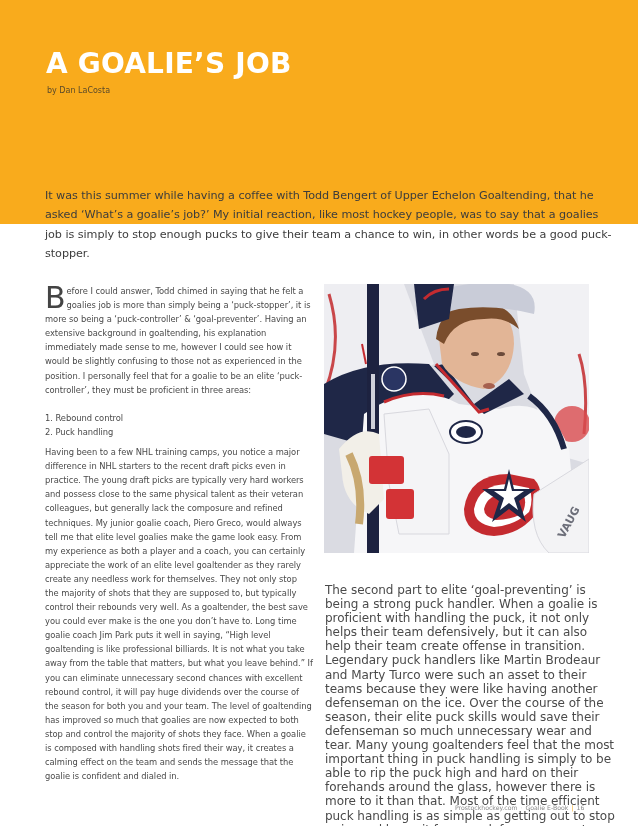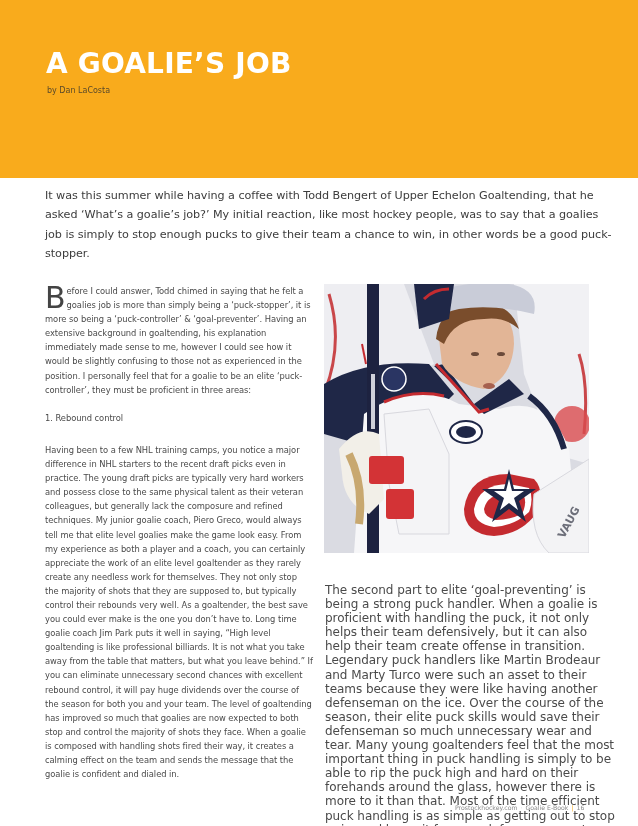--- a/index.html
+++ b/index.html
@@ -1,20 +1,20 @@
 <!DOCTYPE html>
 <html><head>
 <meta charset="utf-8">
 <style>
   * { margin: 0; padding: 0; box-sizing: border-box; }
   html, body { width: 638px; height: 826px; background: #ffffff; overflow: hidden; }
   body { position: relative; font-family: "DejaVu Sans", sans-serif; color: #444444; }
 
   .banner {
-    position: absolute; left: 0; top: 0; width: 638px; height: 178px;
+    position: absolute; left: 0; top: 0; width: 638px; height: 224px;
     background: #f9ab1c;
   }
   .title {
     position: absolute; left: 46px; top: 46px;
     font-family: "DejaVu Sans", sans-serif; font-weight: bold;
     font-size: 28px; letter-spacing: 0.2px; color: #ffffff;
     line-height: 36px; white-space: nowrap;
   }
   .byline {
     position: absolute; left: 47px; top: 85px;
@@ -26,21 +26,21 @@
     font-size: 11.2px; line-height: 19.3px; color: #3c3c3c;
     letter-spacing: -0.05px;
   }
 
   .col-left {
     position: absolute; left: 45px; top: 284px; width: 268px;
     font-size: 8.35px; line-height: 14.1px; color: #4a4a4a;
     letter-spacing: -0.05px;
   }
   .col-left p { margin: 0; }
-  .col-left .list { margin-top: 14.1px; margin-bottom: 18px; }
+  .col-left .list { margin-top: 14.1px; margin-bottom: 6px; }
   .dropcap {
     float: left; font-size: 30px; line-height: 26px; color: #444;
     margin-right: 1px; margin-top: 1px; font-family: "DejaVu Sans", sans-serif;
   }
 
   .photo {
     position: absolute; left: 324px; top: 284px; width: 265px; height: 269px;
     overflow: hidden; background: #e8e8ec;
   }
 
@@ -64,20 +64,21 @@
   <h1 class="title">A GOALIE’S JOB</h1>
   <div class="byline">by Dan LaCosta</div>
 </div>
 
 <p class="lead">It was this summer while having a coffee with Todd Bengert of Upper Echelon Goaltending, that he asked ‘What’s a goalie’s job?’ My initial reaction, like most hockey people, was to say that a goalies job is simply to stop enough pucks to give their team a chance to win, in other words be a good puck-stopper.</p>
 
 <div class="col-left">
   <p><span class="dropcap">B</span><span>efore I could answer, Todd chimed in saying that he felt a goalies job is more than simply being a ‘puck-stopper’, it is more so being a ‘puck-controller’ &amp; ‘goal-preventer’. Having an extensive background in goaltending, his explanation immediately made sense to me, however I could see how it would be slightly confusing to those not as experienced in the position. I personally feel that for a goalie to be an elite ‘puck-controller’, they must be proficient in three areas:</span></p>
   <div class="list">
     <div>1. Rebound control</div>
+    <div>2. Puck handling</div>
   </div>
   <p>Having been to a few NHL training camps, you notice a major difference in NHL starters to the recent draft picks even in practice.  The young draft picks are typically very hard workers and possess close to the same physical talent as their veteran colleagues, but generally lack the composure and refined techniques.  My junior goalie coach, Piero Greco, would always tell me that elite level goalies make the game look easy.  From my experience as both a player and a coach, you can certainly appreciate the work of an elite level goaltender as they rarely create any needless work for themselves.  They not only stop the majority of shots that they are supposed to, but typically control their rebounds very well.  As a goaltender, the best save you could ever make is the one you don’t have to.  Long time goalie coach Jim Park puts it well in saying, “High level goaltending is like professional billiards.  It is not what you take away from the table that matters, but what you leave behind.” If you can eliminate unnecessary second chances with excellent rebound control, it will pay huge dividends over the course of the season for both you and your team.  The level of goaltending has improved so much that goalies are now expected to both stop and control the majority of shots they face. When a goalie is composed with handling shots fired their way, it creates a calming effect on the team and sends the message that the goalie is confident and dialed in.</p>
 </div>
 
 <div class="photo">
   <svg width="265" height="269" viewBox="0 0 265 269">
     <rect width="265" height="269" fill="#dadbe2"></rect>
 
     <path d="M0 0 L80 0 L110 80 L60 110 L0 120 Z" fill="#eeeef2"></path>
     <path d="M5 10 Q20 60 0 110" stroke="#c9474a" stroke-width="3" fill="none"></path>

